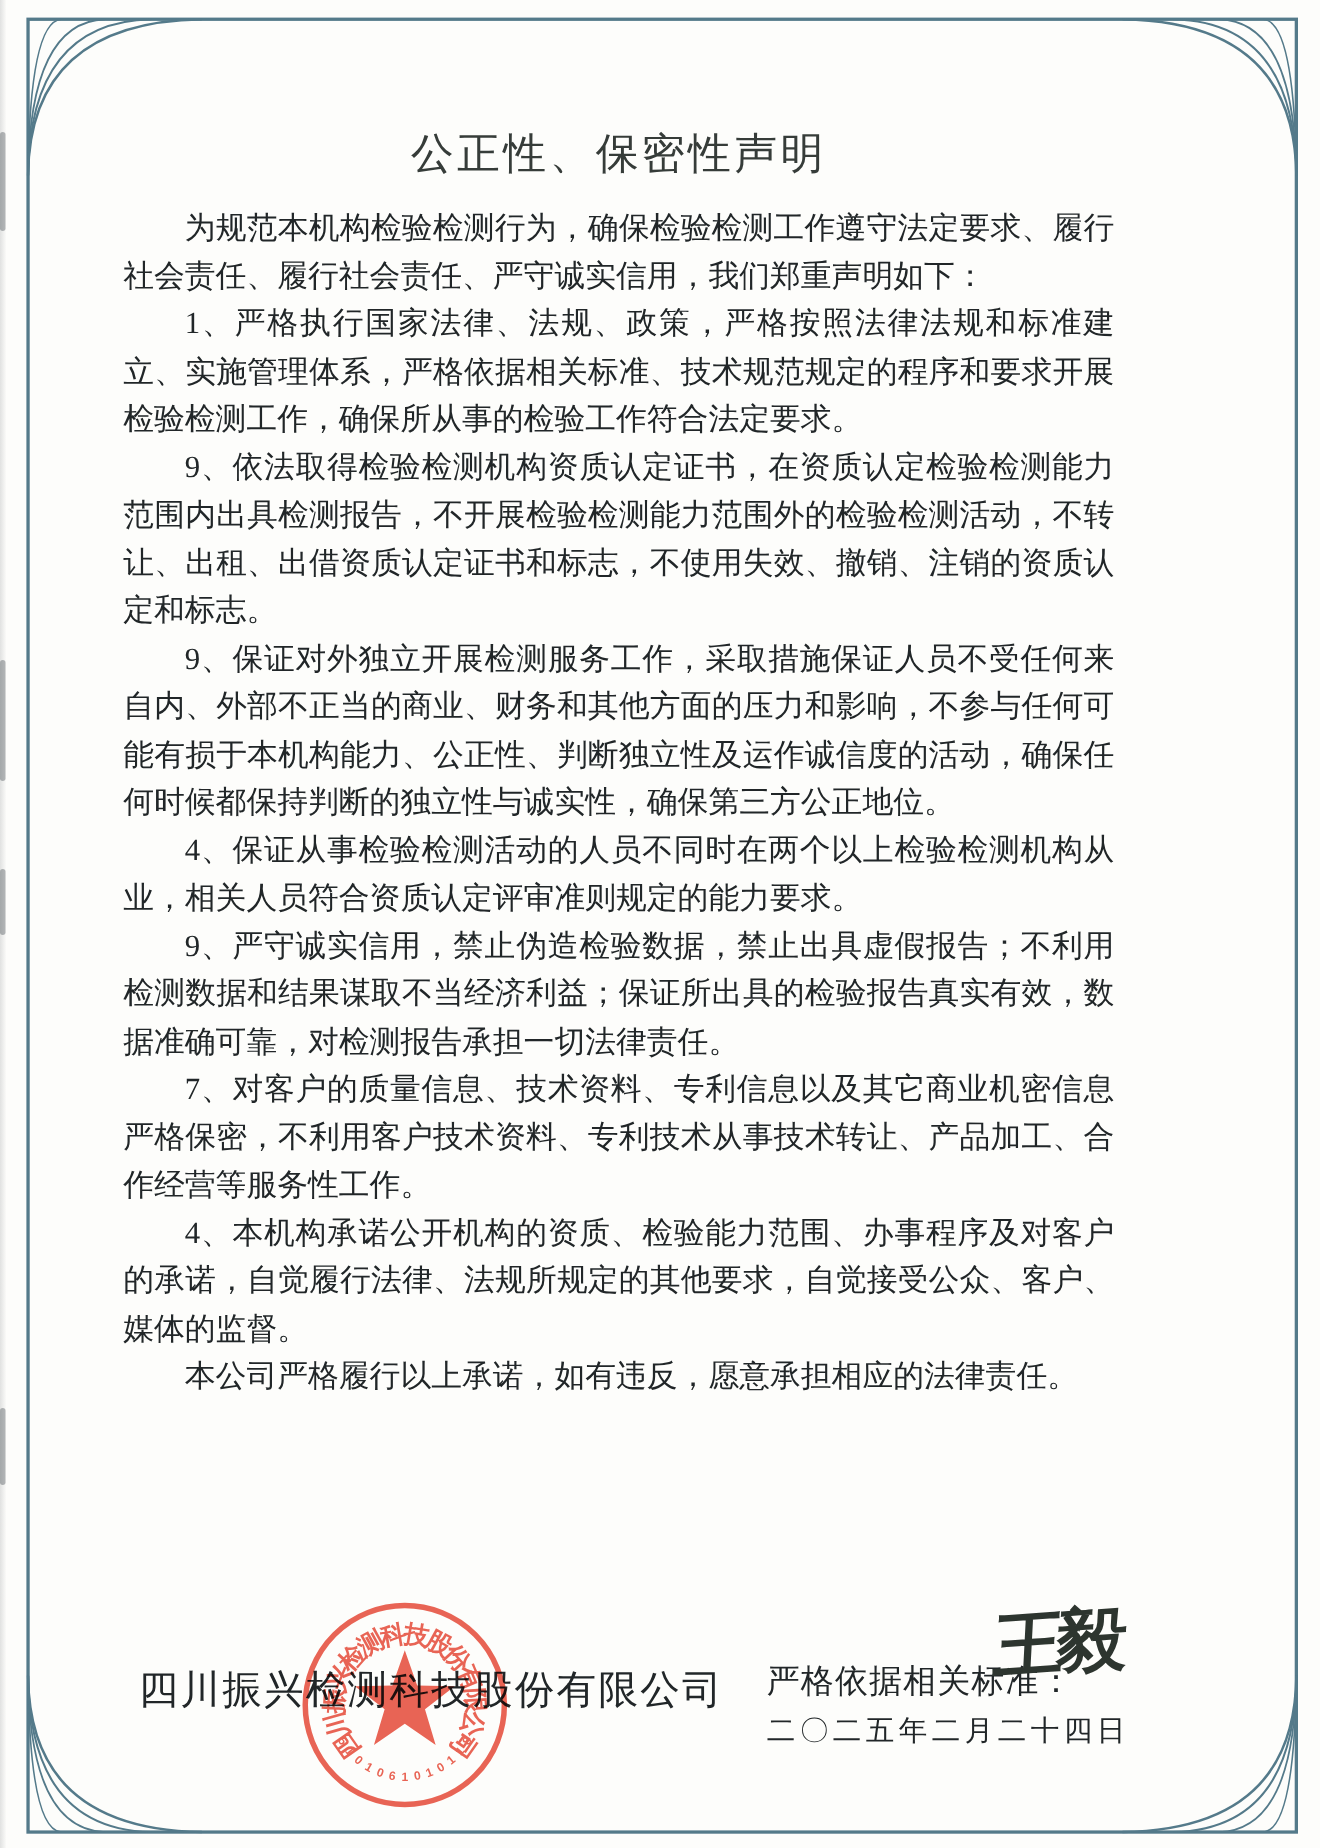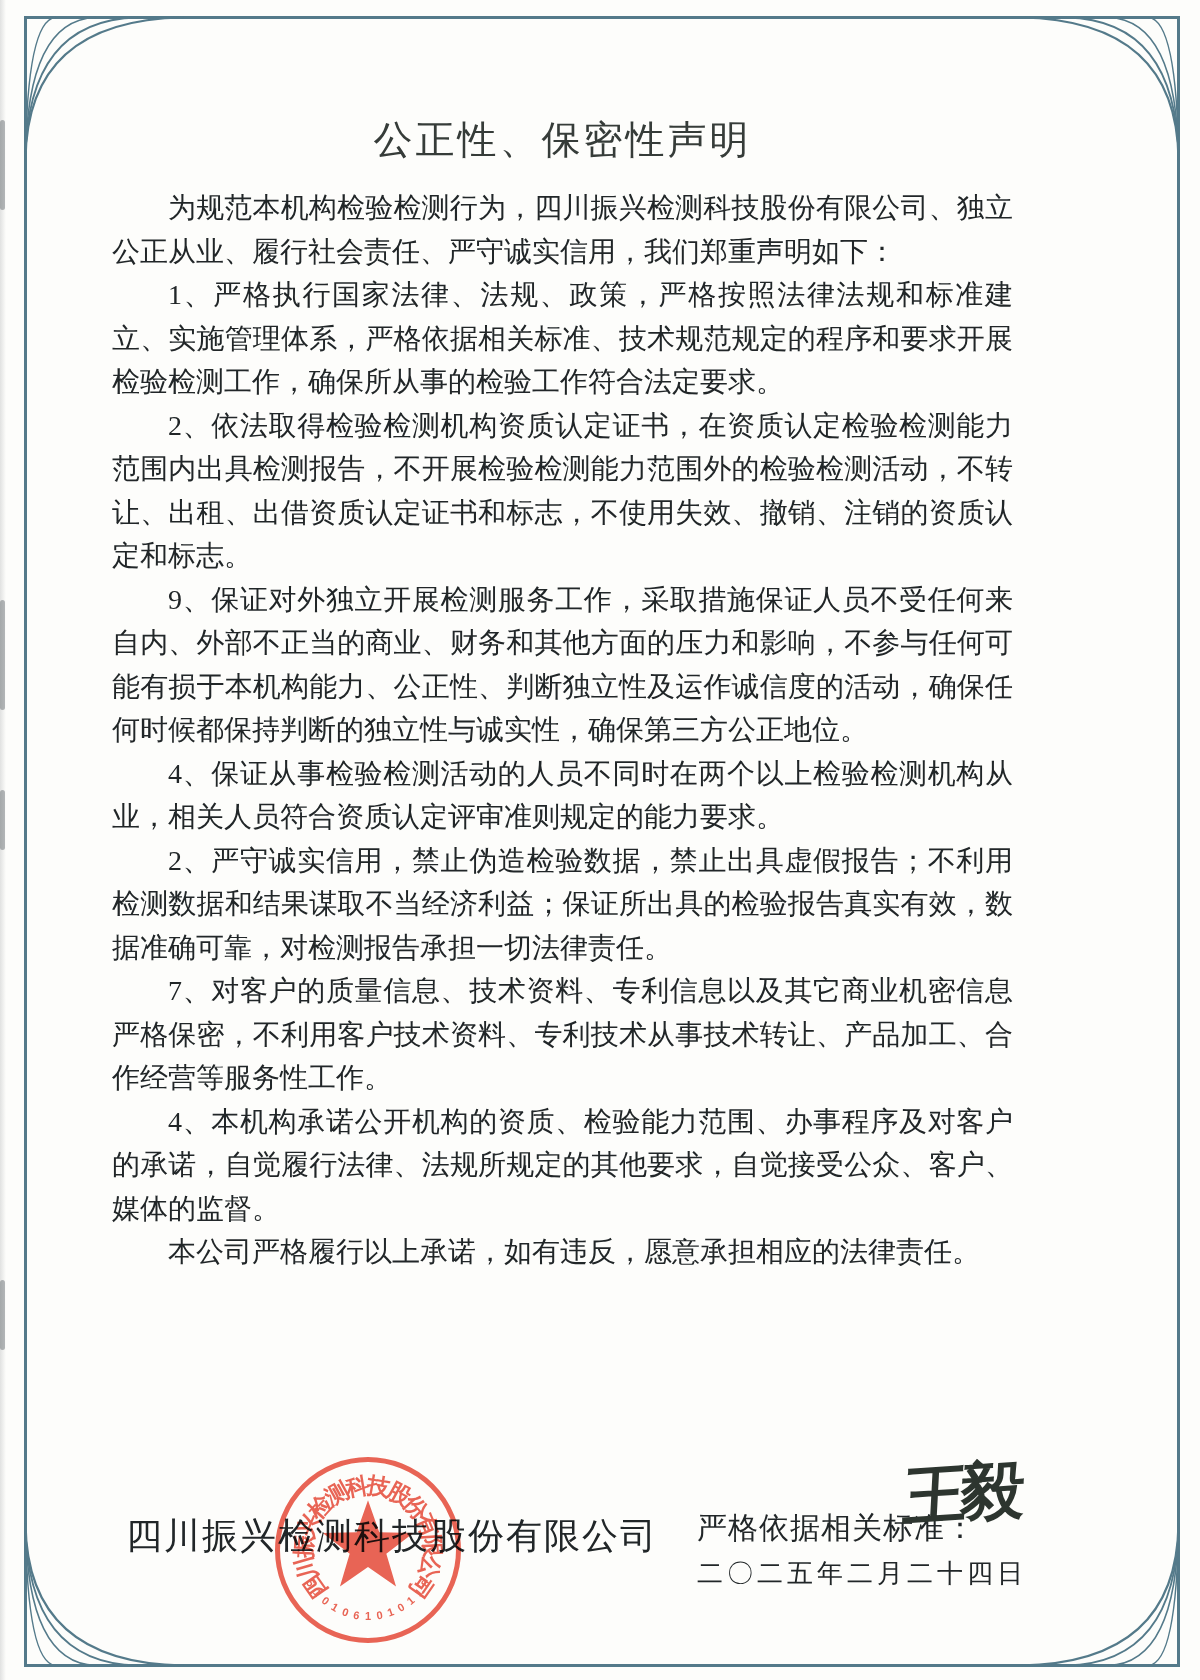--- a/index.html
+++ b/index.html
@@ -103,26 +103,26 @@
     <path d="M 1178.5 1523.5 Q 1177 1663 1148.5 1665.5" stroke-width="1.5"></path>
     <path d="M 1178.5 1523.5 Q 1177 1663 1108.5 1665.5" stroke-width="1.6"></path>
     <path d="M 1178.5 1523.5 Q 1177 1663 1066.5 1665.5" stroke-width="1.8"></path>
     <path d="M 1178.5 1523.5 Q 1177 1663 1020.5 1665.5" stroke-width="2.2"></path>
   </g>
 </svg>
 
 <div class="title">公正性、保密性声明</div>
 
 <div class="body-text">
-  <p>为规范本机构检验检测行为，四川振兴检测科技股份有限公司、独立公正从业、履行社会责任、严守诚实信用，我们郑重声明如下：</p>
+  <p>为规范本机构检验检测行为，确保检验检测工作遵守法定要求、履行社会责任、履行社会责任、严守诚实信用，我们郑重声明如下：</p>
   <p>1、严格执行国家法律、法规、政策，严格按照法律法规和标准建立、实施管理体系，严格依据相关标准、技术规范规定的程序和要求开展检验检测工作，确保所从事的检验工作符合法定要求。</p>
-  <p>2、依法取得检验检测机构资质认定证书，在资质认定检验检测能力范围内出具检测报告，不开展检验检测能力范围外的检验检测活动，不转让、出租、出借资质认定证书和标志，不使用失效、撤销、注销的资质认定和标志。</p>
+  <p>9、依法取得检验检测机构资质认定证书，在资质认定检验检测能力范围内出具检测报告，不开展检验检测能力范围外的检验检测活动，不转让、出租、出借资质认定证书和标志，不使用失效、撤销、注销的资质认定和标志。</p>
   <p>9、保证对外独立开展检测服务工作，采取措施保证人员不受任何来自内、外部不正当的商业、财务和其他方面的压力和影响，不参与任何可能有损于本机构能力、公正性、判断独立性及运作诚信度的活动，确保任何时候都保持判断的独立性与诚实性，确保第三方公正地位。</p>
   <p>4、保证从事检验检测活动的人员不同时在两个以上检验检测机构从业，相关人员符合资质认定评审准则规定的能力要求。</p>
-  <p>2、严守诚实信用，禁止伪造检验数据，禁止出具虚假报告；不利用检测数据和结果谋取不当经济利益；保证所出具的检验报告真实有效，数据准确可靠，对检测报告承担一切法律责任。</p>
+  <p>9、严守诚实信用，禁止伪造检验数据，禁止出具虚假报告；不利用检测数据和结果谋取不当经济利益；保证所出具的检验报告真实有效，数据准确可靠，对检测报告承担一切法律责任。</p>
   <p>7、对客户的质量信息、技术资料、专利信息以及其它商业机密信息严格保密，不利用客户技术资料、专利技术从事技术转让、产品加工、合作经营等服务性工作。</p>
   <p>4、本机构承诺公开机构的资质、检验能力范围、办事程序及对客户的承诺，自觉履行法律、法规所规定的其他要求，自觉接受公众、客户、媒体的监督。</p>
   <p>本公司严格履行以上承诺，如有违反，愿意承担相应的法律责任。</p>
 </div>
 
 <div class="company-name">四川振兴检测科技股份有限公司</div>
 
 <div class="stamp" id="stamp">
   <svg class="star" width="110" height="110" viewBox="-60 -60 120 120">
     <polygon id="star-poly" fill="#e8503e" points="0,-52 12.3,-17 49.5,-16.1 20,6.5 30.6,42.1 0,21 -30.6,42.1 -20,6.5 -49.5,-16.1 -12.3,-17"></polygon>

